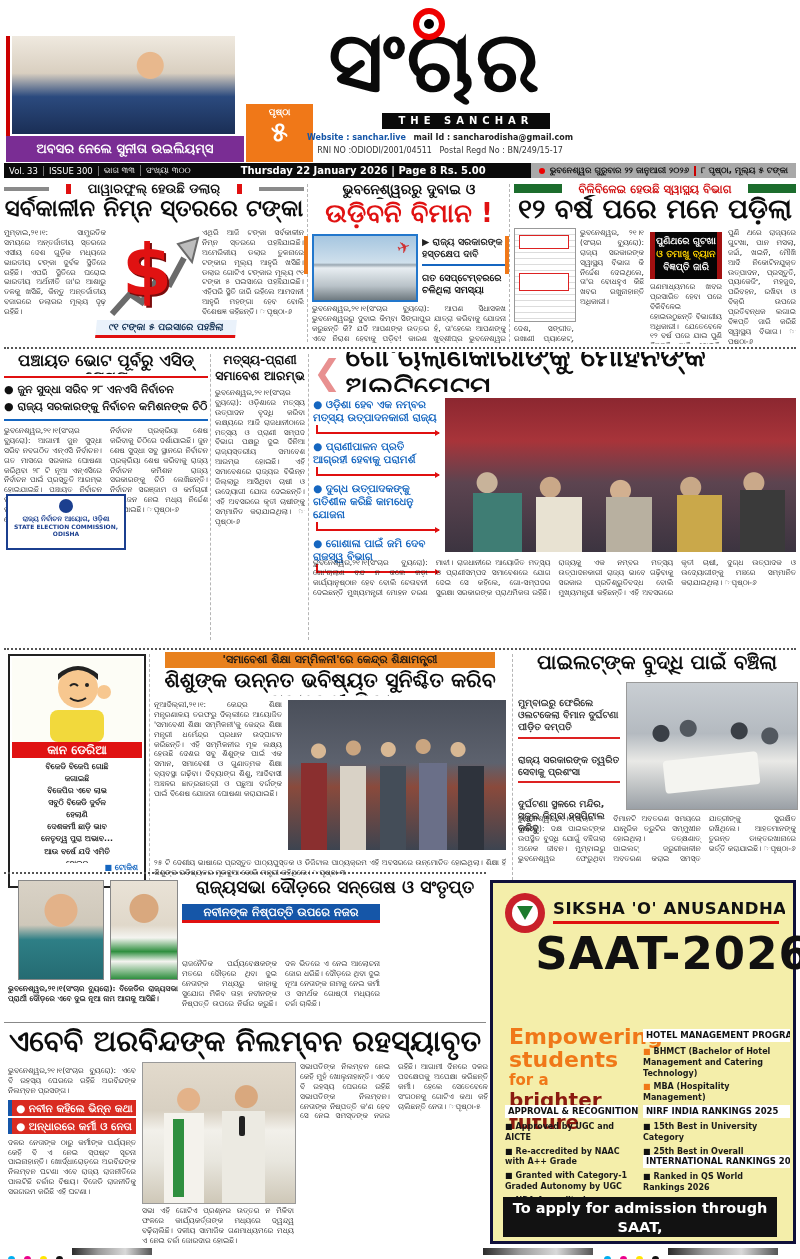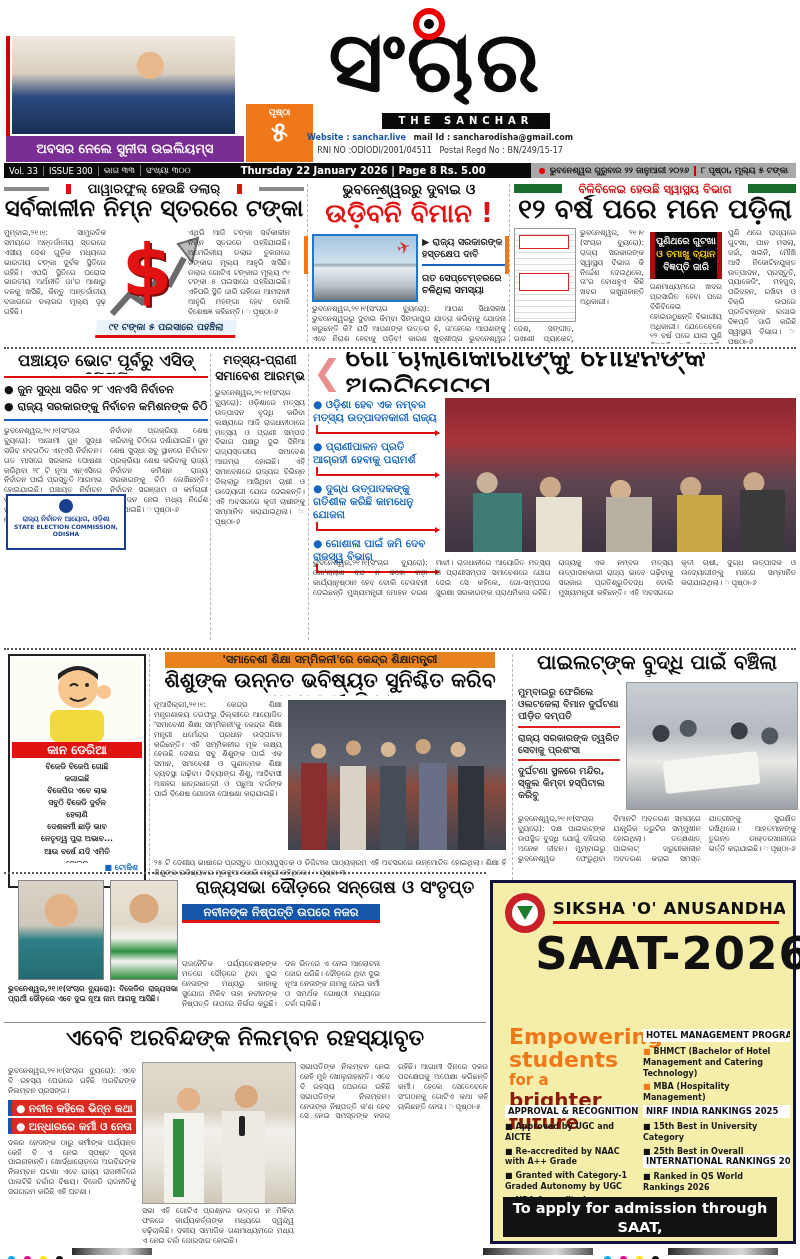--- a/index.html
+++ b/index.html
@@ -34,21 +34,21 @@
   .red-arrow i{position:absolute;right:-1px;bottom:-4px;width:0;height:0;display:block;
                border-left:5px solid #e01010;border-top:3px solid transparent;border-bottom:3px solid transparent;}
   .redbar{background:#d92b21;color:#fff;font-weight:800;font-size:10.5px;line-height:16px;
           padding-left:4px;border-left:4px solid #1556a8;margin-bottom:2px;overflow:hidden;white-space:nowrap;}
   .whitebar{background:#fff;font-weight:800;font-size:8.5px;line-height:13px;padding-left:3px;color:#111;overflow:hidden;white-space:nowrap;}
   .aditem{font-size:8px;font-weight:700;line-height:1.35;color:#1a1a1a;margin-bottom:3px;}
   .sq-o{color:#f07818;margin-right:3px;}
   .sq-k{color:#111;margin-right:3px;}
   .dot{width:7px;height:7px;border-radius:50%;display:inline-block;margin-right:4px;}
   .gbar{height:7px;display:inline-block;background:linear-gradient(90deg,#2b2b2b,#9a9a9a,#d9d9d9,#555);vertical-align:top;}
-  .pilot-bullet{font-size:9.5px;font-weight:800;color:#333;line-height:1.25;padding:4px 0;border-bottom:2px solid #d22;}
+  .pilot-bullet{font-size:9.5px;font-weight:800;color:#333;line-height:1.25;padding:4px 0;border-bottom:2px solid #d22;margin-top:11px;}
   .pilot-bullet:last-child{border-bottom:none;}
 </style>
 </head>
 <body>
 
 <div class="page">
 
   <div class="abs" style="left:6px;top:36px;width:4px;height:125px;background:#c00;"></div>
   <div class="abs photo" style="left:12px;top:36px;width:223px;height:98px;
        background:
@@ -106,21 +106,21 @@
     </div>
     <div class="hl ctr" style="font-size:23px;height:29px;">ସର୍ବକାଳୀନ ନିମ୍ନ ସ୍ତରରେ ଟଙ୍କା</div>
     <div class="abs body" style="left:0;top:46px;width:102px;height:114px;">ମୁମ୍ବାଇ,୨୧।୧: ସାମ୍ପ୍ରତିକ ସମୟରେ ଅନ୍ତର୍ଜାତୀୟ ସ୍ତରରେ ଏସୀୟ ଦେଶ ଗୁଡ଼ିକ ମଧ୍ୟରେ ଭାରତୀୟ ଟଙ୍କା ଦୁର୍ବଳ ସ୍ଥିତିରେ ରହିଛି। ଏପରି ସ୍ଥିତିରେ ଘରୋଇ ଭାରତୀୟ ଅର୍ଥନୀତି ଜା'ର ଆଶାରୁ ତଳକୁ ଖସିଛି, କିନ୍ତୁ ଅନ୍ତର୍ଜାତୀୟ ବଜାରରେ ଡଲାରର ମୂଲ୍ୟ ଦୃଢ଼ ରହିଛି।</div>
     <div class="abs" style="left:104px;top:46px;width:92px;height:90px;">
       <svg width="92" height="90" viewBox="0 0 92 90">
         <polyline points="4,86 22,66 34,74 50,50 62,56 76,30" fill="none" stroke="#6b6b6b" stroke-width="6"></polyline>
         <polygon points="70,16 90,10 84,34" fill="#bdbdbd" stroke="#6b6b6b" stroke-width="2"></polygon>
       </svg>
       <div class="abs" style="left:14px;top:0;font-size:72px;font-weight:800;color:#e01212;text-shadow:2px 2px 0 #7a0c0c;">$</div>
     </div>
-    <div class="abs body" style="left:184px;top:46px;width:102px;height:114px;">ଏଥିରି ଆଜି ଟଙ୍କା ସର୍ବକାଳୀନ ନିମ୍ନ ସ୍ତରରେ ପହଞ୍ଚିଯାଇଛି। ଅମେରିକୀୟ ଡଲାର ତୁଳନାରେ ଟଙ୍କାର ମୂଲ୍ୟ ଆହୁରି ଖସିଛି। ଡଲାର ଗୋଟିଏ ଟଙ୍କାର ମୂଲ୍ୟ ୯୧ ଟଙ୍କା ୫ ପଇସାରେ ପହଞ୍ଚିଯାଇଛି। ଏହିପରି ସ୍ଥିତି ଜାରି ରହିଲେ ଆମଦାନୀ ଆହୁରି ମହଙ୍ଗା ହେବ ବୋଲି ବିଶେଷଜ୍ଞ କହିଛନ୍ତି। ☞ପୃଷ୍ଠା-୬</div>
+    <div class="abs body" style="left:198px;top:46px;width:102px;height:114px;">ଏଥିରି ଆଜି ଟଙ୍କା ସର୍ବକାଳୀନ ନିମ୍ନ ସ୍ତରରେ ପହଞ୍ଚିଯାଇଛି। ଅମେରିକୀୟ ଡଲାର ତୁଳନାରେ ଟଙ୍କାର ମୂଲ୍ୟ ଆହୁରି ଖସିଛି। ଡଲାର ଗୋଟିଏ ଟଙ୍କାର ମୂଲ୍ୟ ୯୧ ଟଙ୍କା ୫ ପଇସାରେ ପହଞ୍ଚିଯାଇଛି। ଏହିପରି ସ୍ଥିତି ଜାରି ରହିଲେ ଆମଦାନୀ ଆହୁରି ମହଙ୍ଗା ହେବ ବୋଲି ବିଶେଷଜ୍ଞ କହିଛନ୍ତି। ☞ପୃଷ୍ଠା-୬</div>
     <div class="abs badge" style="left:92px;top:138px;width:140px;height:15px;">୯୧ ଟଙ୍କା ୫ ପଇସାରେ ପହଞ୍ଚିଲା</div>
   </div>
 
   <div class="abs vsep" style="left:307px;top:184px;height:158px;"></div>
   <div class="abs orange-strip" style="left:304px;top:236px;height:38px;"></div>
 
   <div class="abs" style="left:312px;top:182px;width:194px;height:162px;">
     <div class="hl ctr" style="font-size:14px;height:17px;">ଭୁବନେଶ୍ୱରରୁ ଦୁବାଇ ଓ ସିଙ୍ଗାପୁରକୁ</div>
     <div class="ctr" style="font-size:26px;font-weight:800;color:#e01212;height:32px;line-height:1.1;overflow:hidden;">ଉଡ଼ିବନି ବିମାନ !</div>
     <div class="abs photo" style="left:0;top:52px;width:102px;height:64px;border:2px solid #2277cc;
@@ -317,21 +317,21 @@
            radial-gradient(circle at 50% 28%, #d9a87e 0 14px, transparent 15px),
            linear-gradient(180deg,#e9e2d6 0%,#e0d8ca 45%,#f4f4f0 58%,#2f8f3f 72%,#f4f4f0 82%,#2f8f3f 100%);"></div>
     <div class="abs body b" style="left:4px;top:108px;width:170px;height:36px;">ଭୁବନେଶ୍ୱର,୨୧।୧(ସଂଚାର ବ୍ୟୁରୋ): ବିଜେଡିର ରାଜ୍ୟସଭା ପ୍ରାର୍ଥୀ ଦୌଡ଼ରେ ଏବେ ଦୁଇ ନୂଆ ନାମ ଆଗକୁ ଆସିଛି।</div>
 
     <div class="abs hl ctr" style="left:178px;top:2px;width:306px;font-size:17.5px;height:23px;">ରାଜ୍ୟସଭା ଦୌଡ଼ରେ ସନ୍ତୋଷ ଓ ସଂତୃପ୍ତ</div>
     <div class="abs ctr" style="left:178px;top:28px;width:198px;height:16px;background:#1556a8;color:#fff;font-size:11.5px;font-weight:800;line-height:16px;border-bottom:3px solid #e01010;overflow:hidden;">ନବୀନଙ୍କ ନିଷ୍ପତ୍ତି ଉପରେ ନଜର</div>
     <div class="abs body" style="left:178px;top:52px;width:198px;height:92px;column-count:2;column-gap:8px;margin-top:31px;">ରାଜନୈତିକ ପର୍ଯ୍ୟବେକ୍ଷକଙ୍କ ମତରେ ଦୌଡ଼ରେ ଥିବା ଦୁଇ ନେତାଙ୍କ ମଧ୍ୟରୁ କାହାକୁ ସୁଯୋଗ ମିଳିବ ତାହା ନବୀନଙ୍କ ନିଷ୍ପତ୍ତି ଉପରେ ନିର୍ଭର କରୁଛି। ଦଳ ଭିତରେ ଏ ନେଇ ଆଲୋଚନା ଜୋର ଧରିଛି। ଦୌଡ଼ରେ ଥିବା ଦୁଇ ନୂଆ ନେତାଙ୍କ ନାମକୁ ନେଇ କର୍ମୀ ଓ ସମର୍ଥକ ଗୋଷ୍ଠୀ ମଧ୍ୟରେ ଚର୍ଚ୍ଚା ଚାଲିଛି।</div>
 
     <div class="abs" style="left:0;top:146px;width:482px;border-top:1px solid #888;"></div>
 
-    <div class="abs hl ctr" style="left:0;top:150px;width:482px;font-size:22px;height:37px;">ଏବେବି ଅରବିନ୍ଦଙ୍କ ନିଲମ୍ବନ ରହସ୍ୟାବୃତ</div>
+    <div class="abs hl ctr" style="left:0;top:150px;width:482px;font-size:29px;height:37px;">ଏବେବି ଅରବିନ୍ଦଙ୍କ ନିଲମ୍ବନ ରହସ୍ୟାବୃତ</div>
 
     <div class="abs" style="left:4px;top:190px;width:128px;height:178px;overflow:hidden;">
       <div class="body">ଭୁବନେଶ୍ୱର,୨୧।୧(ସଂଚାର ବ୍ୟୁରୋ): ଏବେ ବି ରହସ୍ୟ ଘେରରେ ରହିଛି ଅରବିନ୍ଦଙ୍କ ନିଲମ୍ବନ ପ୍ରସଙ୍ଗ।</div>
       <div style="margin:4px 0;">
         <div class="redbar">● ନବୀନ କହିଲେ ଭିନ୍ନ କଥା</div>
         <div class="redbar">● ଅନ୍ଧାରରେ କର୍ମୀ ଓ ନେତା</div>
       </div>
       <div class="body">ଦଳର ନେତାଙ୍କ ଠାରୁ କର୍ମୀଙ୍କ ପର୍ଯ୍ୟନ୍ତ କେହି ବି ଏ ନେଇ ସ୍ପଷ୍ଟ ସୂଚନା ପାଇନାହାନ୍ତି। ଖୋର୍ଦ୍ଧାରୋଡ଼ରେ ଅରବିନ୍ଦଙ୍କ ନିଲମ୍ବନ ଘଟଣା ଏବେ ରାଜ୍ୟ ରାଜନୀତିରେ ପାଲଟିଛି ଚର୍ଚ୍ଚାର ବିଷୟ। ବିଜେଡି ରାଜନୀତିକୁ ସରଗରମ କରିଛି ଏହି ଘଟଣା।</div>
     </div>
 

